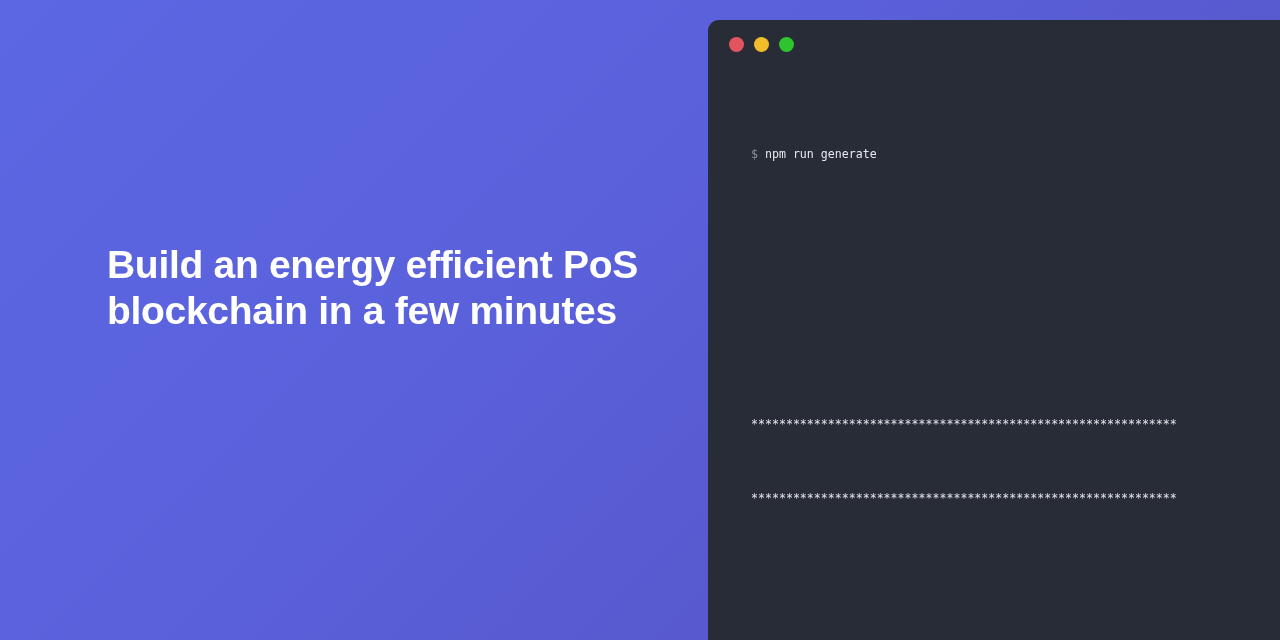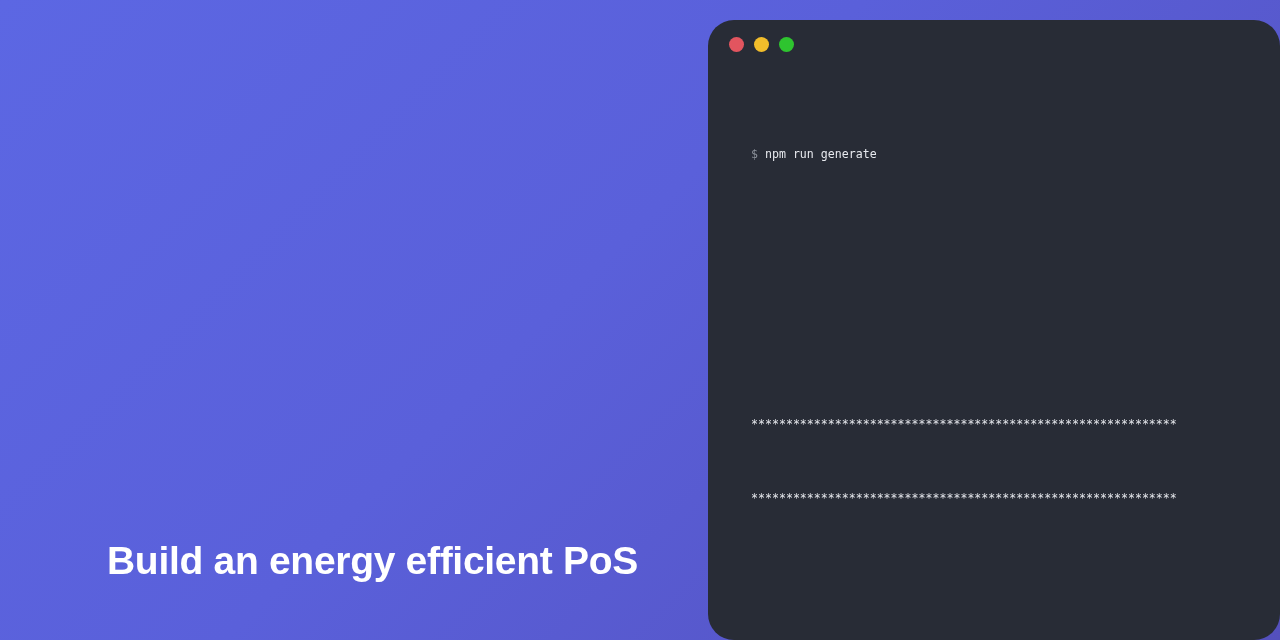--- a/index.html
+++ b/index.html
@@ -10,21 +10,21 @@
     font-family:"Liberation Sans", sans-serif;
     background: linear-gradient(135deg, #5c67e3 0%, #5a60da 45%, #5450bd 100%);
     position:relative;
   }
 
   
   #hero {
     position:absolute;
     left:0; top:0;
     width:708px; height:576px;
-    display:flex; align-items:flex-end;margin-top:8px;
+    display:flex; align-items:center;
   }
   #hero-headline {
     margin-left:107px;
     width:520px;
     color:#ffffff;
     font-size:39px;
     line-height:46px;
     font-weight:bold;
     letter-spacing:-0.3px;
     font-family:"Liberation Sans", sans-serif;
@@ -32,21 +32,20 @@
   #hero-headline .hl-line { display:block; white-space:pre; }
 
   
   #terminal-window {
     position:absolute;
     left:708px; top:20px;
     width:572px; height:620px;
     background:#282c36;
     border-top-left-radius:11px;
     overflow:hidden;
-    border-radius:26px;
   }
   #titlebar {
     height:48px;
     display:flex; align-items:center;
     padding-left:21px;
   }
   .dot { width:15px; height:15px; border-radius:50%; margin-right:10px; }
   .dot-close   { background:#e2555f; }
   .dot-min     { background:#f2bd2b; }
   .dot-max     { background:#2ec githubfallback; }
@@ -65,20 +64,21 @@
   .prompt-sym  { color:#8b9099; }
   .cmd-text    { color:#e7e9ee; }
   .welcome     { color:#eceef2; }
 </style>
 </head>
 <body>
 
 <div id="hero">
   <h1 id="hero-headline">
     <span class="hl-line">Build an energy efficient PoS</span>
+    <span class="hl-line">blockchain in a few minutes</span>
   </h1>
 </div>
 
 <div id="terminal-window">
 
   <div id="titlebar">
     <span class="dot dot-close" style="background: rgb(226, 85, 95);"></span>
     <span class="dot dot-min" style="background: rgb(242, 189, 43);"></span>
     <span class="dot dot-max" style="background: rgb(46, 196, 47);"></span>
   </div>

